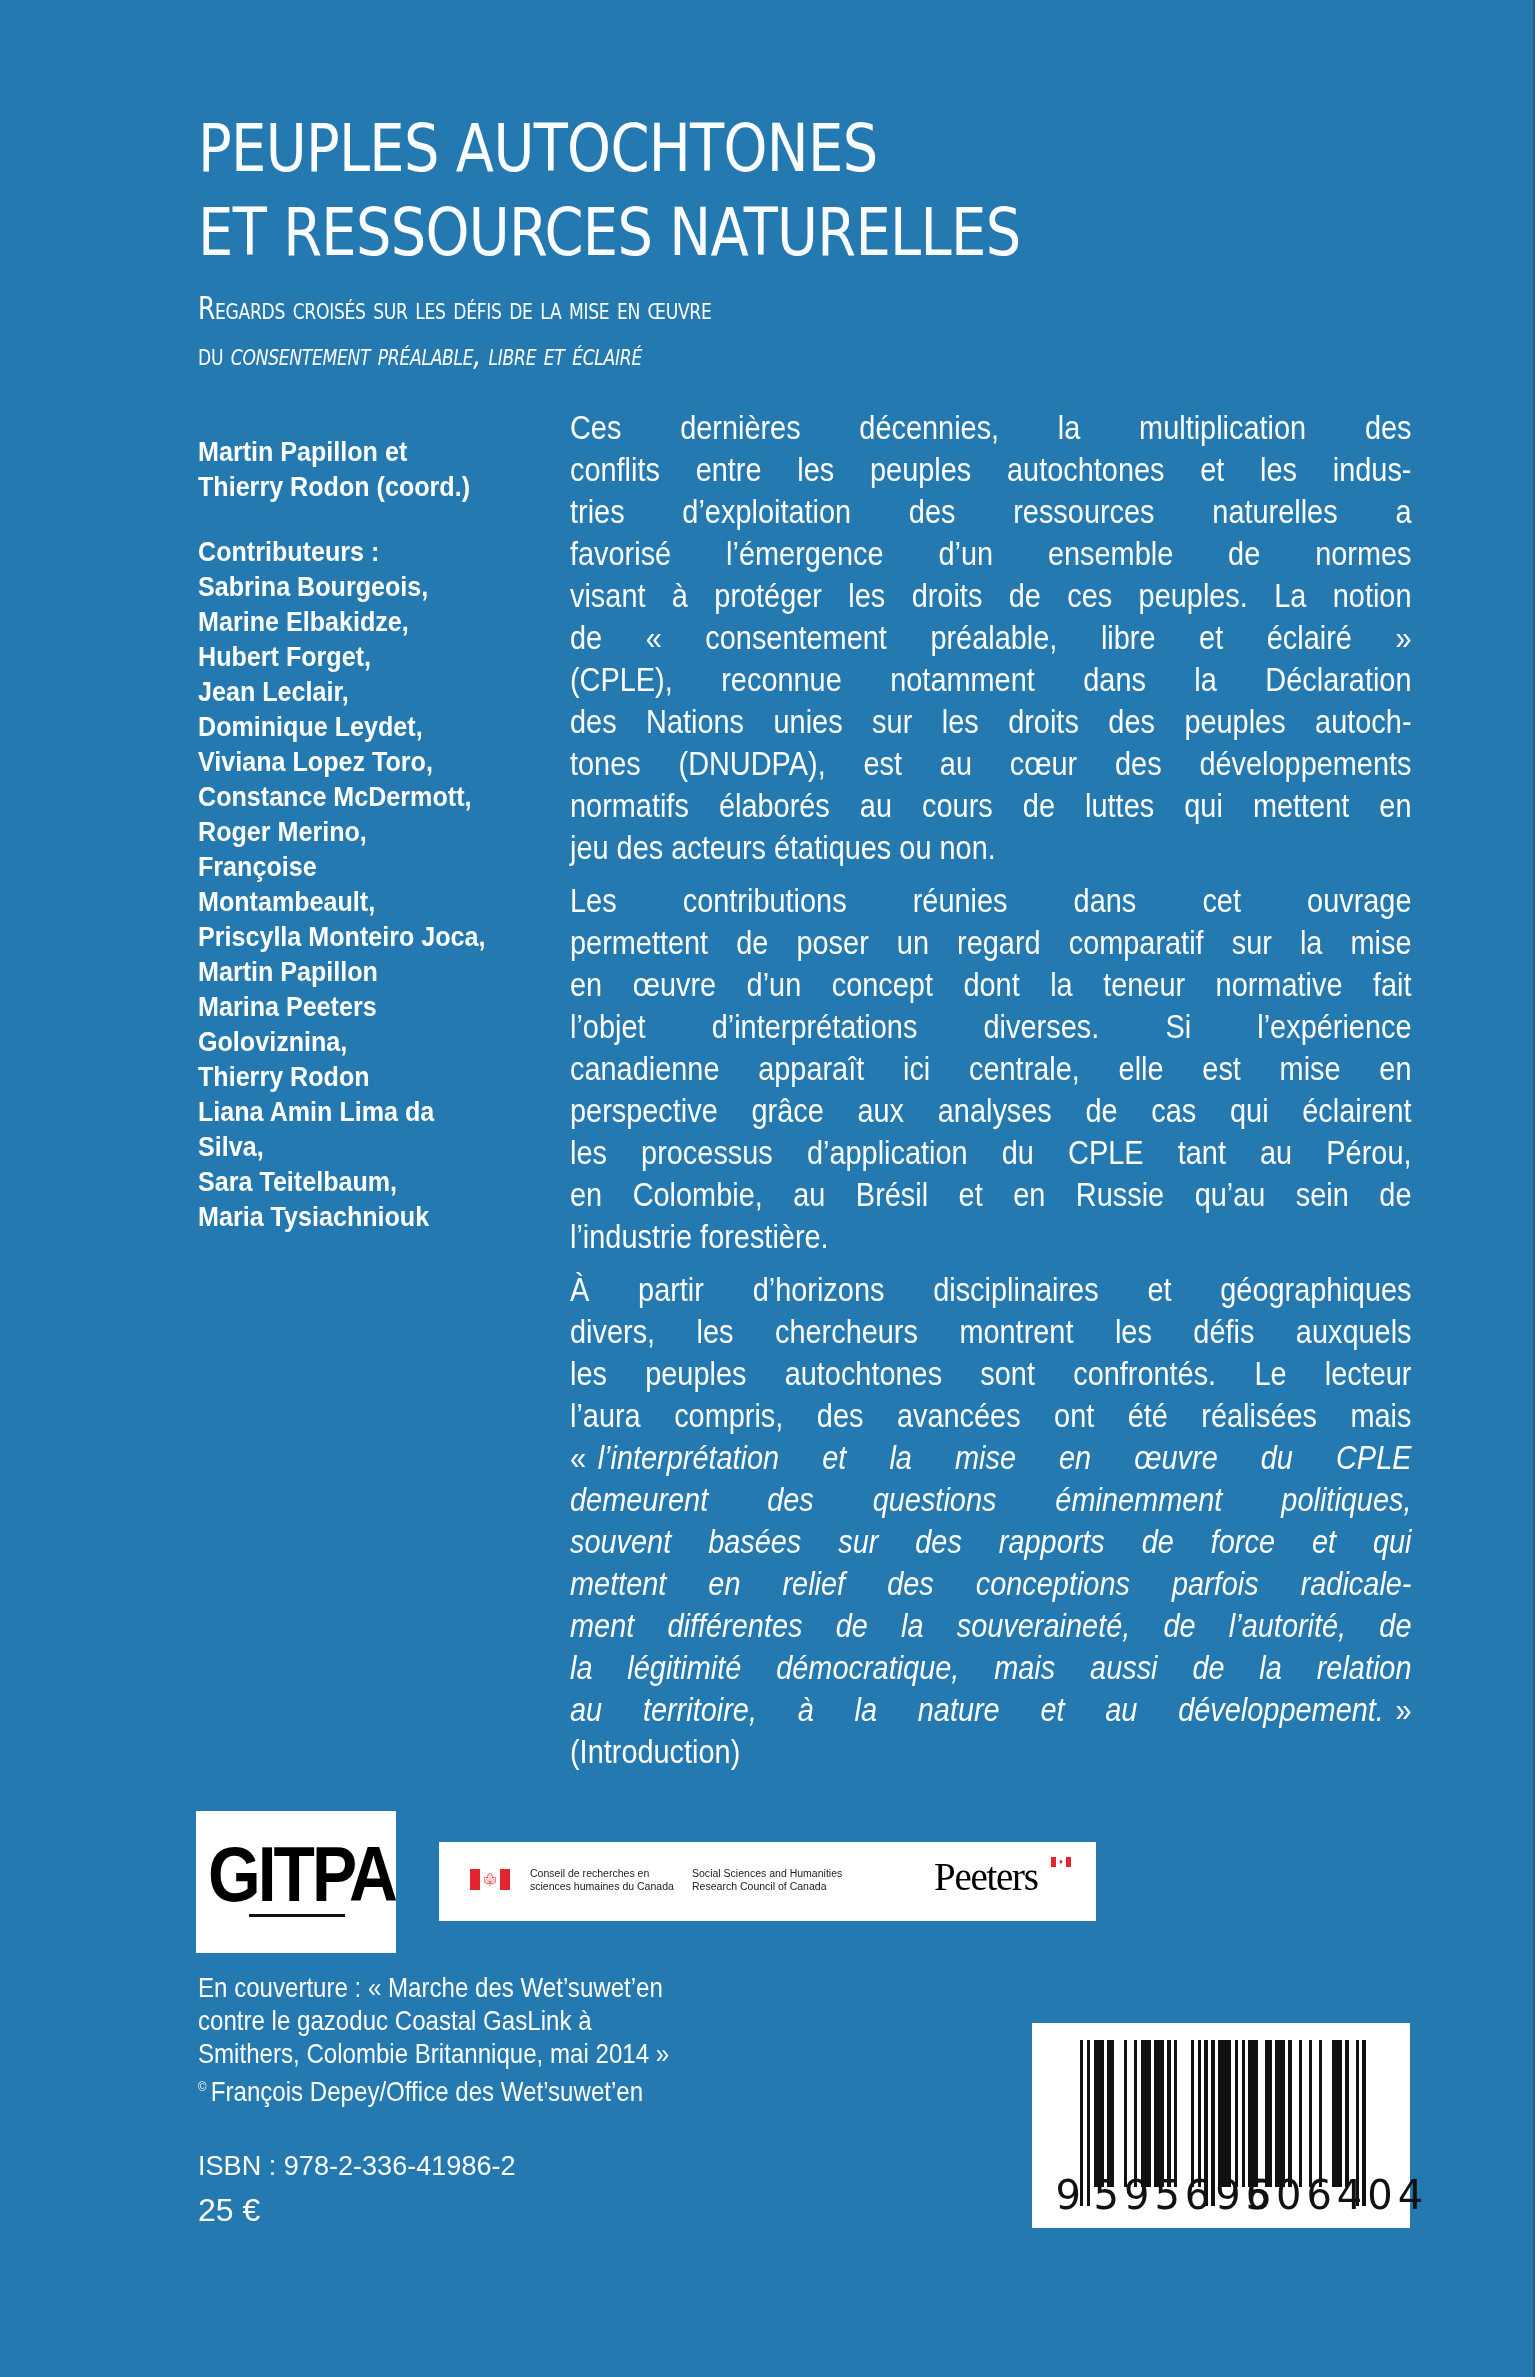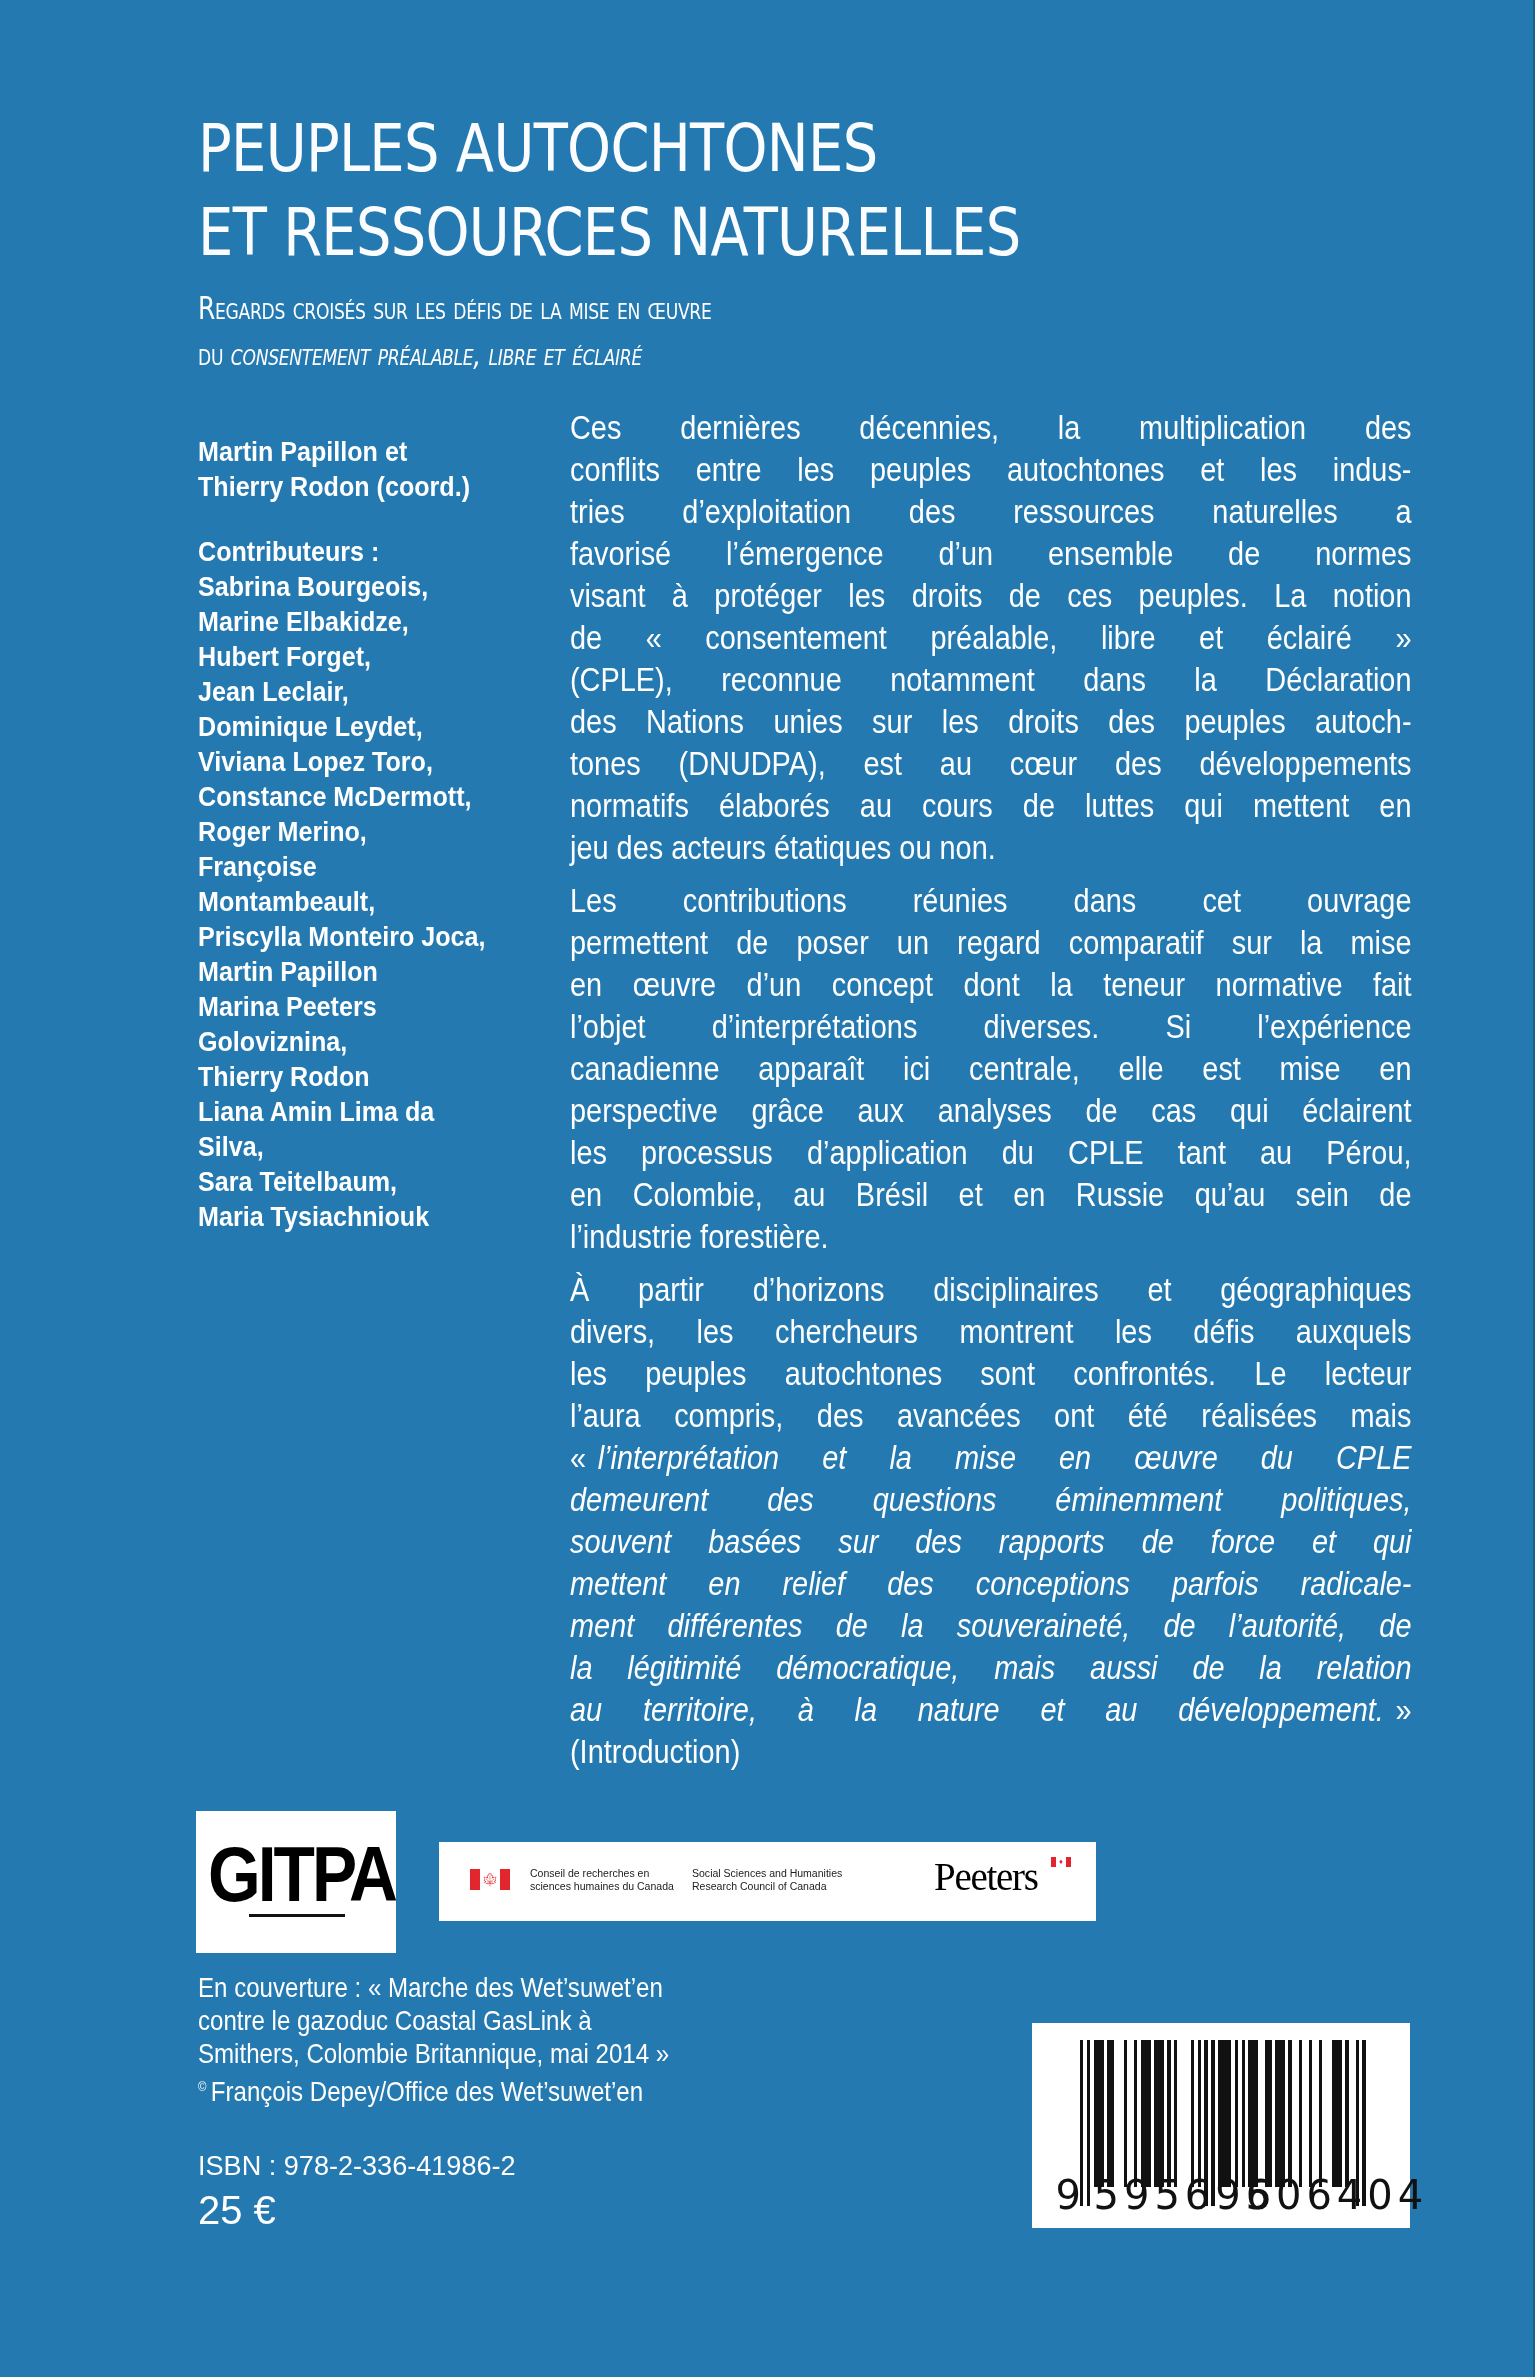--- a/index.html
+++ b/index.html
@@ -141,21 +141,21 @@
   .isbn {
     position: absolute; left: 198px; top: 2148px;
     font-family: "Liberation Sans", sans-serif;
     font-size: 28.5px; line-height: 34px;
     white-space: nowrap;
     transform: scaleX(0.95); transform-origin: left top;
   }
   .price {
     position: absolute; left: 198px; top: 2188px;
     font-family: "Liberation Sans", sans-serif;
-    font-size: 40px; line-height: 44px;
+    font-size: 32px; line-height: 44px;
     white-space: nowrap;
   }
 
   
   .barcode-box {
     position: absolute; left: 1032px; top: 2023px; width: 378px; height: 205px;
     background: #ffffff;
   }
   .bars {
     position: absolute; left: 48px; top: 17px; width: 324px; height: 172px;

